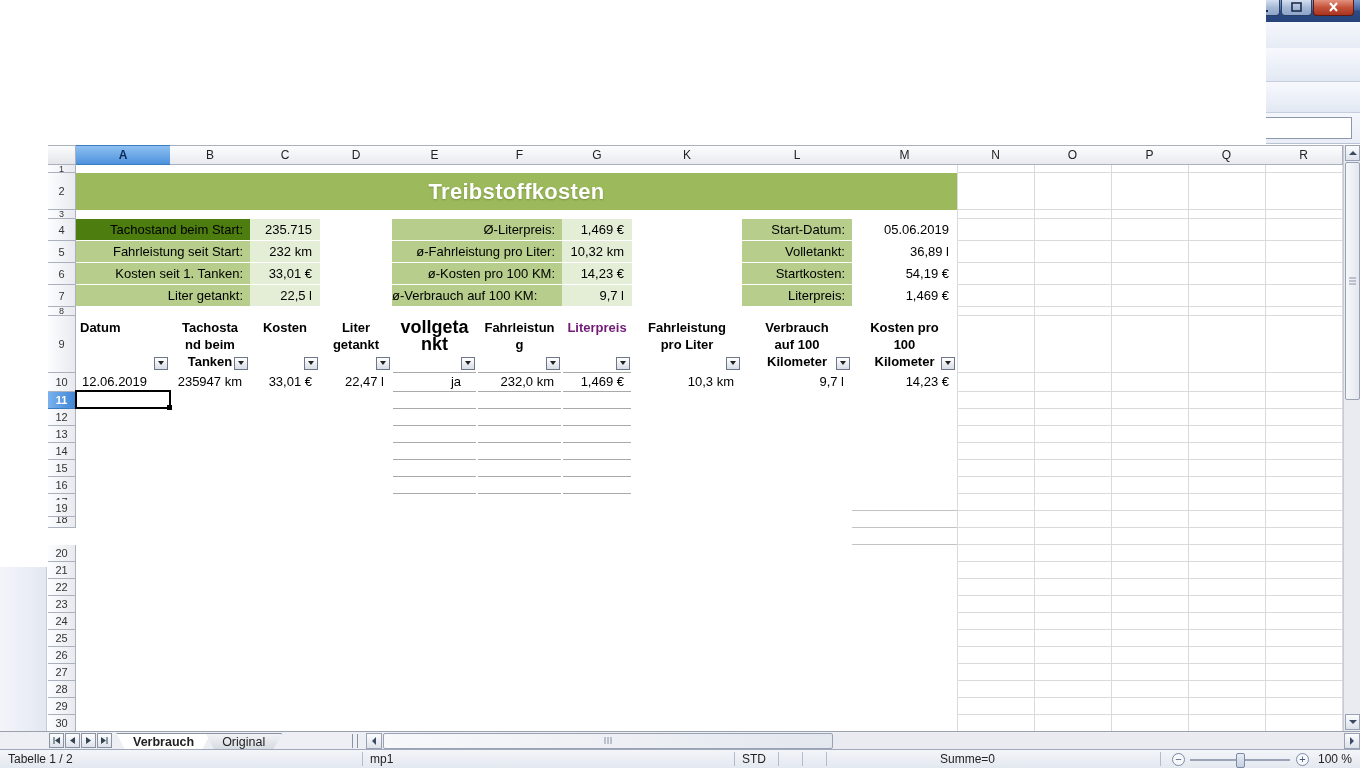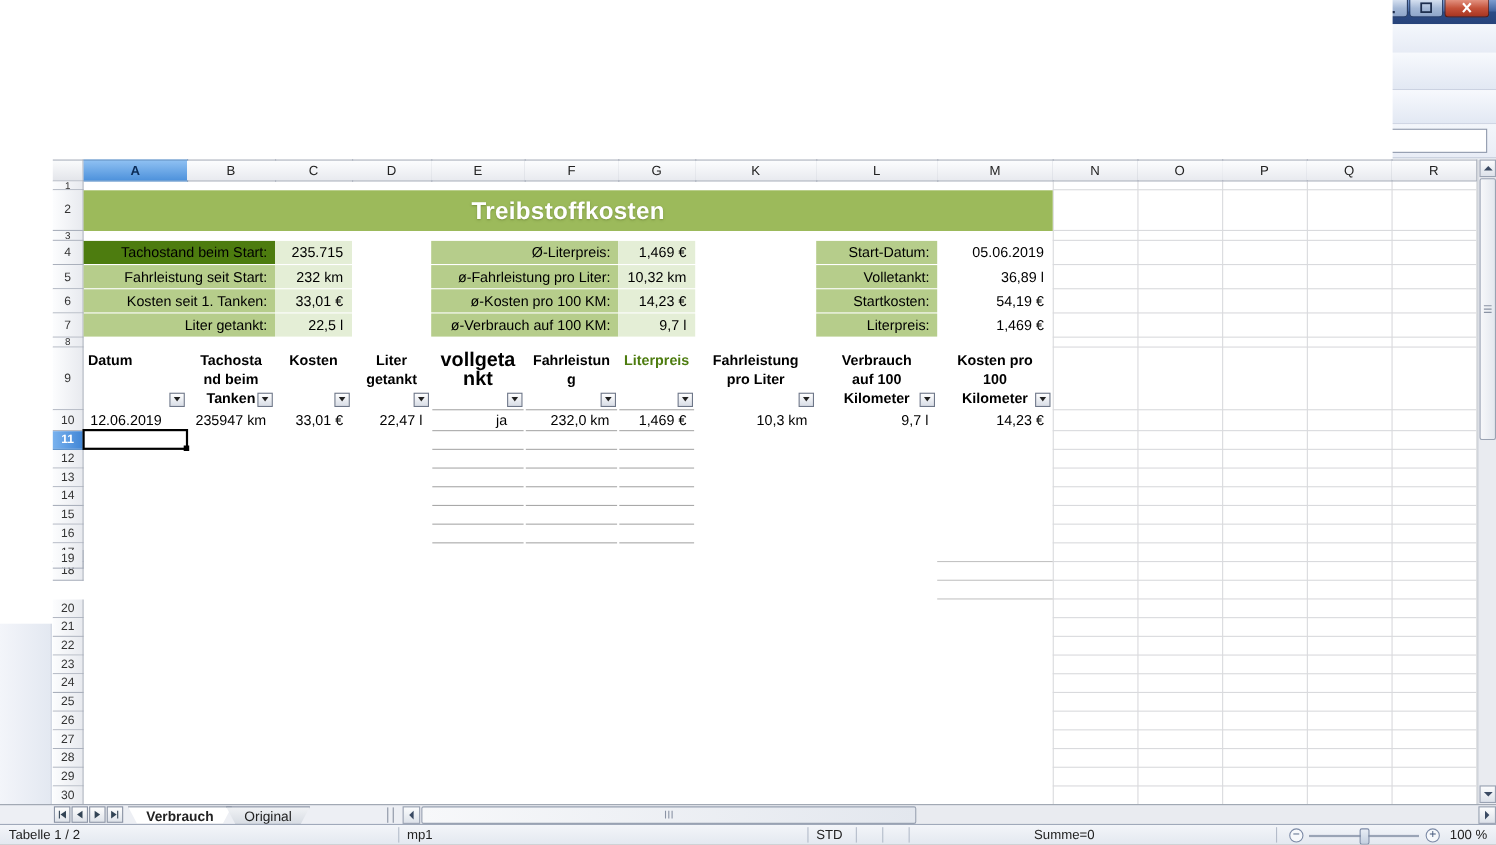--- a/index.html
+++ b/index.html
@@ -870,21 +870,21 @@
       <div class="cellv" style="position: absolute; left: 76px; top: 263px; width: 174px; height: 21px; background: rgb(182, 205, 139); text-align: right; padding-right: 7px; line-height: 21px;">Kosten seit 1. Tanken:</div>
       <div class="cellv" style="position: absolute; left: 250px; top: 263px; width: 70px; height: 21px; background: rgb(228, 238, 214); text-align: right; padding-right: 8px; line-height: 21px;">33,01 €</div>
       <div class="cellv" style="position: absolute; left: 76px; top: 285px; width: 174px; height: 21px; background: rgb(182, 205, 139); text-align: right; padding-right: 7px; line-height: 21px;">Liter getankt:</div>
       <div class="cellv" style="position: absolute; left: 250px; top: 285px; width: 70px; height: 21px; background: rgb(228, 238, 214); text-align: right; padding-right: 8px; line-height: 21px;">22,5 l</div>
       <div class="cellv" style="position: absolute; left: 392px; top: 219px; width: 170px; height: 21px; background: rgb(182, 205, 139); text-align: right; padding-right: 7px; line-height: 21px;">Ø-Literpreis:</div>
       <div class="cellv" style="position: absolute; left: 562px; top: 219px; width: 70px; height: 21px; background: rgb(228, 238, 214); text-align: right; padding-right: 8px; line-height: 21px;">1,469 €</div>
       <div class="cellv" style="position: absolute; left: 392px; top: 241px; width: 170px; height: 21px; background: rgb(182, 205, 139); text-align: right; padding-right: 7px; line-height: 21px;">ø-Fahrleistung pro Liter:</div>
       <div class="cellv" style="position: absolute; left: 562px; top: 241px; width: 70px; height: 21px; background: rgb(228, 238, 214); text-align: right; padding-right: 8px; line-height: 21px;">10,32 km</div>
       <div class="cellv" style="position: absolute; left: 392px; top: 263px; width: 170px; height: 21px; background: rgb(182, 205, 139); text-align: right; padding-right: 7px; line-height: 21px;">ø-Kosten pro 100 KM:</div>
       <div class="cellv" style="position: absolute; left: 562px; top: 263px; width: 70px; height: 21px; background: rgb(228, 238, 214); text-align: right; padding-right: 8px; line-height: 21px;">14,23 €</div>
-      <div class="cellv" style="position: absolute; left: 392px; top: 285px; width: 170px; height: 21px; background: rgb(182, 205, 139); text-align: right; padding-right: 7px; line-height: 21px;">ø-Verbrauch auf 100 KM:</div>
+      <div class="cellv" style="position: absolute; left: 392px; top: 285px; width: 170px; height: 21px; background: rgb(182, 205, 139); text-align: right; padding-right: 25px; line-height: 21px;">ø-Verbrauch auf 100 KM:</div>
       <div class="cellv" style="position: absolute; left: 562px; top: 285px; width: 70px; height: 21px; background: rgb(228, 238, 214); text-align: right; padding-right: 8px; line-height: 21px;">9,7 l</div>
       <div class="cellv" style="position: absolute; left: 742px; top: 219px; width: 110px; height: 21px; background: rgb(182, 205, 139); text-align: right; padding-right: 7px; line-height: 21px;">Start-Datum:</div>
       <div class="cellv" style="position: absolute; left: 852px; top: 219px; width: 105px; height: 21px; background: transparent; text-align: right; padding-right: 8px; line-height: 21px;">05.06.2019</div>
       <div class="cellv" style="position: absolute; left: 742px; top: 241px; width: 110px; height: 21px; background: rgb(182, 205, 139); text-align: right; padding-right: 7px; line-height: 21px;">Volletankt:</div>
       <div class="cellv" style="position: absolute; left: 852px; top: 241px; width: 105px; height: 21px; background: transparent; text-align: right; padding-right: 8px; line-height: 21px;">36,89 l</div>
       <div class="cellv" style="position: absolute; left: 742px; top: 263px; width: 110px; height: 21px; background: rgb(182, 205, 139); text-align: right; padding-right: 7px; line-height: 21px;">Startkosten:</div>
       <div class="cellv" style="position: absolute; left: 852px; top: 263px; width: 105px; height: 21px; background: transparent; text-align: right; padding-right: 8px; line-height: 21px;">54,19 €</div>
       <div class="cellv" style="position: absolute; left: 742px; top: 285px; width: 110px; height: 21px; background: rgb(182, 205, 139); text-align: right; padding-right: 7px; line-height: 21px;">Literpreis:</div>
       <div class="cellv" style="position: absolute; left: 852px; top: 285px; width: 105px; height: 21px; background: transparent; text-align: right; padding-right: 8px; line-height: 21px;">1,469 €</div>
       <div style="position: absolute; left: 76px; top: 316px; width: 94px; height: 57px;">
@@ -917,21 +917,21 @@
           <span class="dd-ar"></span>
         </div>
       </div>
       <div style="position: absolute; left: 477px; top: 316px; width: 85px; height: 57px;">
         <div style="font-weight: bold; font-size: 13px; line-height: 17px; padding-top: 3px; color: rgb(0, 0, 0); text-align: center; overflow-wrap: anywhere; padding-left: 4px; padding-right: 4px;">Fahrleistung</div>
         <div class="fbtn">
           <span class="dd-ar"></span>
         </div>
       </div>
       <div style="position: absolute; left: 562px; top: 316px; width: 70px; height: 57px;">
-        <div style="font-weight: bold; font-size: 13px; line-height: 17px; padding-top: 3px; color: #4d7c0f; text-align: center; overflow-wrap: anywhere; padding-left: 4px; padding-right: 4px;">Literpreis</div>
+        <div style="font-weight: bold; font-size: 13px; line-height: 17px; padding-top: 3px; color: #701a75; text-align: center; overflow-wrap: anywhere; padding-left: 4px; padding-right: 4px;">Literpreis</div>
         <div class="fbtn">
           <span class="dd-ar"></span>
         </div>
       </div>
       <div style="position: absolute; left: 632px; top: 316px; width: 110px; height: 57px;">
         <div style="font-weight: bold; font-size: 13px; line-height: 17px; padding-top: 3px; color: rgb(0, 0, 0); text-align: center; overflow-wrap: anywhere; padding-left: 4px; padding-right: 4px;">Fahrleistung pro Liter</div>
         <div class="fbtn">
           <span class="dd-ar"></span>
         </div>
       </div>

